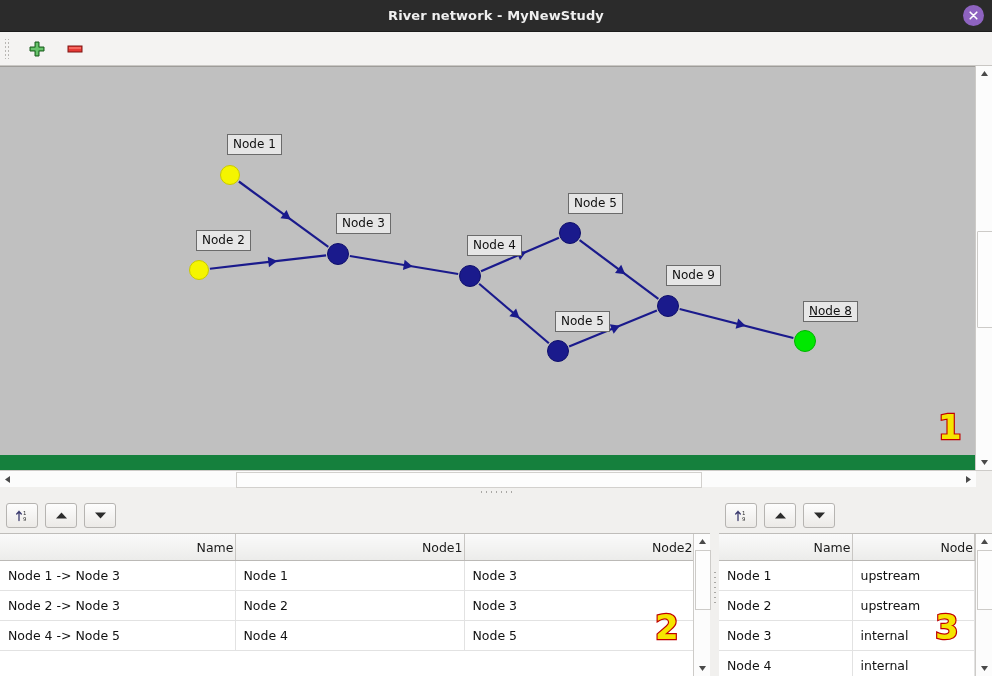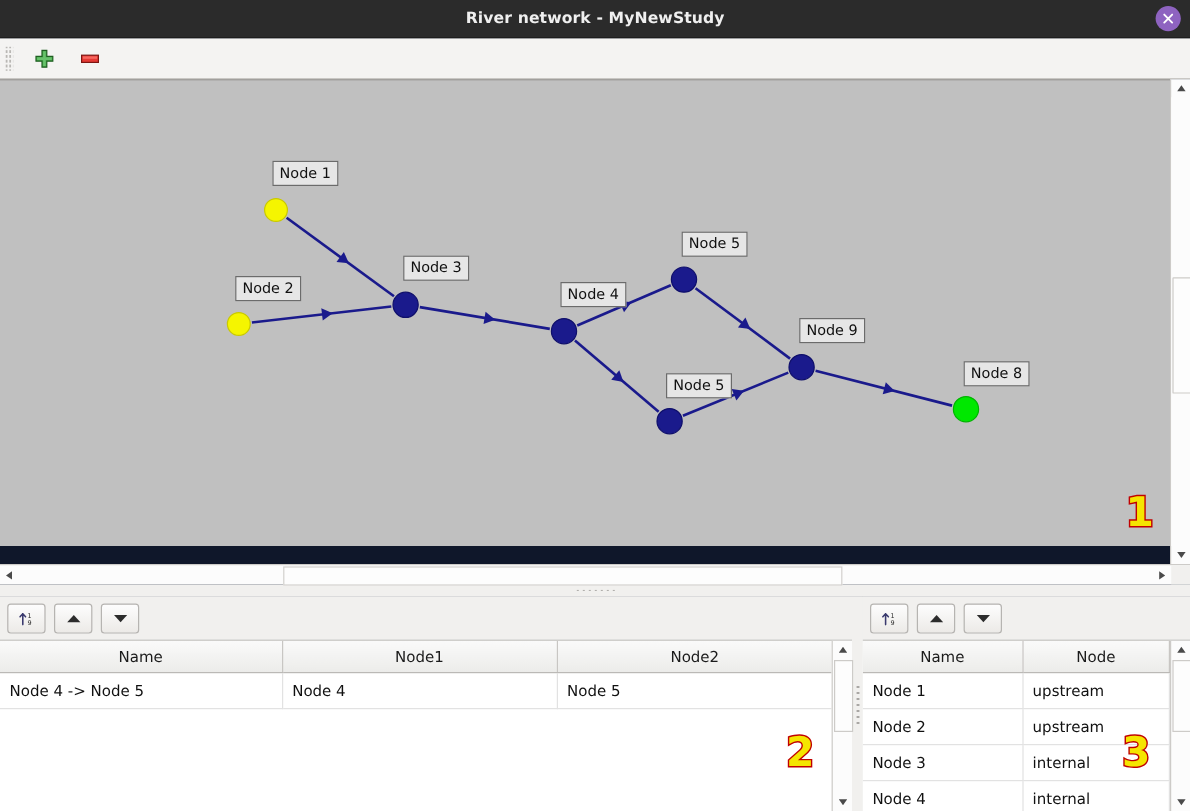--- a/index.html
+++ b/index.html
@@ -2,21 +2,21 @@
 <html><head>
 <meta charset="utf-8">
 <style>
   html,body{margin:0;padding:0;}
   body{
     width:992px;height:676px;overflow:hidden;
     font-family:"DejaVu Sans","Liberation Sans",sans-serif;
     background:#f2f1f0;
     -webkit-font-smoothing:antialiased;
   }
-  .window{position:relative;width:992px;height:676px;background:#0f172a;display:flex;flex-direction:column;}
+  .window{position:relative;width:992px;height:676px;background:#15803d;display:flex;flex-direction:column;}
 
   
   .titlebar{
     height:31px;background:#2b2b2b;color:#e8e8e8;
     display:flex;align-items:center;justify-content:center;
     position:relative;flex:none;
     border-bottom:1px solid #1c1c1c;
   }
   .titlebar .title{font-size:13px;font-weight:bold;letter-spacing:.1px;color:#efefef;}
   .close-btn{
@@ -88,21 +88,21 @@
   .sbtn{
     width:30px;height:23px;background:linear-gradient(#fdfdfd,#eceae7);
     border:1px solid #b6b4b1;border-radius:3px;display:flex;align-items:center;justify-content:center;cursor:pointer;
   }
 
   .tablebox{flex:1 1 auto;display:flex;min-height:0;background:#fff;border-top:1px solid #bfbdba;}
   table.grid{border-collapse:collapse;table-layout:fixed;width:100%;background:#fff;}
   table.grid th{
     background:linear-gradient(#fafafa,#ececea);
     border-right:1px solid #c8c6c3;border-bottom:1px solid #bbb9b6;
-    font-weight:normal;font-size:12.5px;color:#1b1b1b;height:24px;text-align:center;
+    font-weight:normal;font-size:12.5px;color:#1b1b1b;height:24px;text-align:right;
   }
   table.grid td{
     border-right:1px solid #e2e2e2;border-bottom:1px solid #e2e2e2;
     font-size:12.5px;color:#111;height:29px;padding:0 8px;text-align:left;white-space:nowrap;overflow:hidden;
   }
   .tbl-scroller{flex:1 1 auto;overflow:hidden;min-width:0;}
   .tbl-vscroll{
     width:16px;flex:none;background:#fcfcfc;border-left:1px solid #cdcbc8;position:relative;
   }
   .tbl-vscroll .thumb{position:absolute;left:1px;width:14px;top:16px;height:58px;background:#fdfdfd;border:1px solid #cdcbc8;}
@@ -183,21 +183,21 @@
           <div class="node downstream" style="left: 794px; top: 263px; width: 22px; height: 22px;"></div>
         </div>
       <div id="graph-labels">
           <div class="nlabel" style="left: 227px; top: 67px;">Node 1</div>
           <div class="nlabel" style="left: 196px; top: 163px;">Node 2</div>
           <div class="nlabel" style="left: 336px; top: 146px;">Node 3</div>
           <div class="nlabel" style="left: 467px; top: 168px;">Node 4</div>
           <div class="nlabel" style="left: 568px; top: 126px;">Node 5</div>
           <div class="nlabel" style="left: 555px; top: 244px;">Node 5</div>
           <div class="nlabel" style="left: 666px; top: 198px;">Node 9</div>
-          <div class="nlabel" style="left: 803px; top: 234px;">Node 8</div>
+          <div class="nlabel" style="left: 803px; top: 234px; text-decoration: underline;">Node 8</div>
         </div>
     </div>
 
     <div class="vscroll">
       <div class="arr up">
         <svg width="9" height="7" viewBox="0 0 9 7">
             <path d="M4.5 1 L8 6 L1 6 Z" fill="#4a4a4a"></path>
           </svg>
       </div>
       <div class="track">
@@ -261,20 +261,30 @@
                 <col style="width:230px">
               </colgroup>
             <thead>
                 <tr>
                   <th>Name</th>
                   <th>Node1</th>
                   <th>Node2</th>
                 </tr>
               </thead>
             <tbody>
+                <tr>
+                  <td>Node 1 -&gt; Node 3</td>
+                  <td>Node 1</td>
+                  <td>Node 3</td>
+                </tr>
+                <tr>
+                  <td>Node 2 -&gt; Node 3</td>
+                  <td>Node 2</td>
+                  <td>Node 3</td>
+                </tr>
                 <tr>
                   <td>Node 4 -&gt; Node 5</td>
                   <td>Node 4</td>
                   <td>Node 5</td>
                 </tr>
               </tbody>
           </table>
         </div>
         <div class="tbl-vscroll">
           <div class="arr up">

